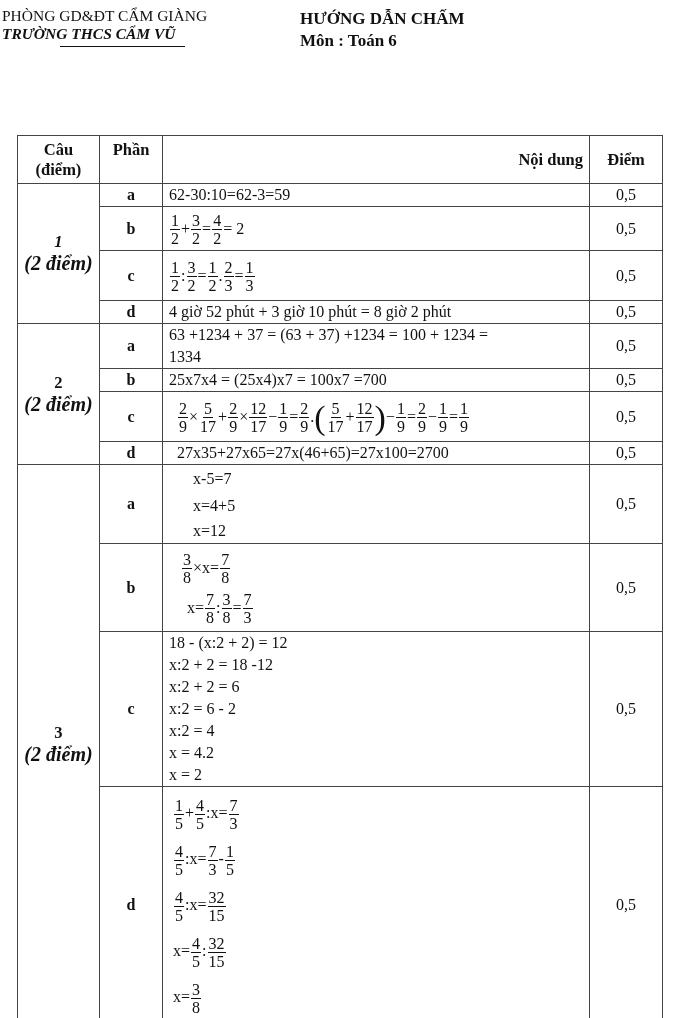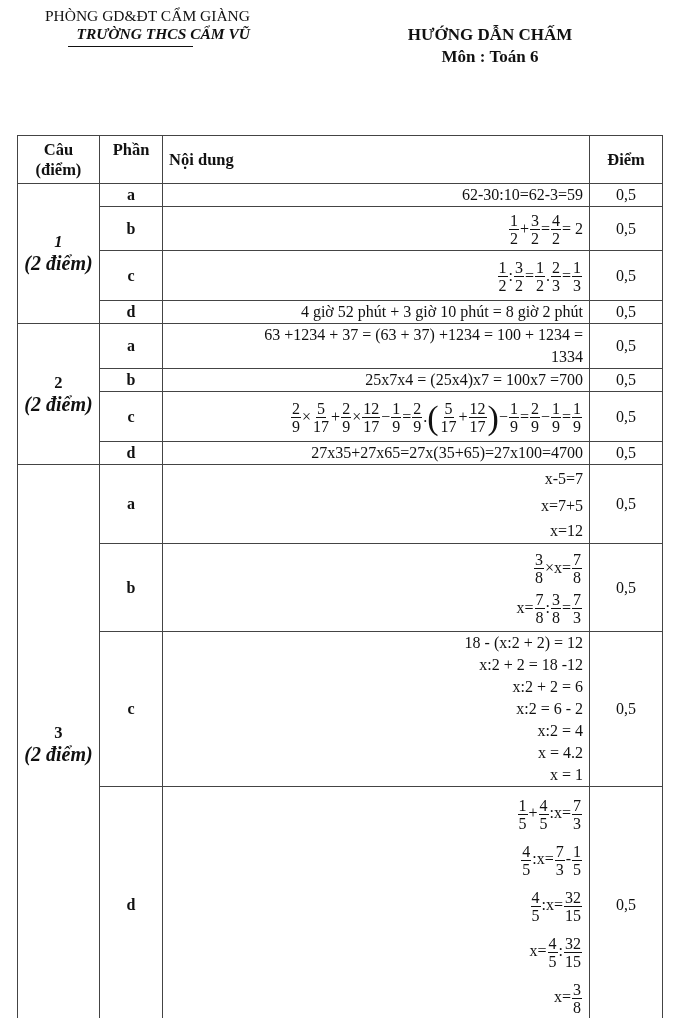--- a/index.html
+++ b/index.html
@@ -1,33 +1,33 @@
 <!DOCTYPE html>
 <html><head>
 <meta charset="utf-8">
 <style>
   html, body { margin:0; padding:0; background:#fff; }
   body { width:700px; height:1018px; position:relative; overflow:hidden;
          font-family:"Liberation Serif","DejaVu Serif",serif; color:#111; }
-  .hdr-left { position:absolute; left:10px; top:6px; width:240px; text-align:right; }
+  .hdr-left { position:absolute; left:2px; top:6px; width:240px; text-align:left; }
   .hdr-left .l1 { font-size:15.5px; line-height:19px; }
   .hdr-left .l2 { font-size:15.5px; line-height:18px; font-weight:bold;font-style:italic; }
   .hdr-left .rule { width:125px; height:0; border-top:1.5px solid #111; margin:3px auto 0; }
-  .hdr-right { position:absolute; left:300px; top:24px; width:380px; text-align:center; font-weight:bold; }
+  .hdr-right { position:absolute; left:300px; top:8px; width:380px; font-weight:bold; }
   .hdr-right div { font-size:17px; line-height:22px; }
   .hdr-right .sub { font-style:italic; font-size:16.5px; }
   .hdr-right .sub u { text-decoration:underline; }
 
   table.grid { position:absolute; left:17px; top:135px; width:646px; border-collapse:collapse;
                font-size:16px; }
   table.grid td, table.grid th { border:1px solid #444; padding:0 6px; vertical-align:middle; }
   th { font-weight:bold; font-size:16.5px; }
   .c-cau { width:72px; text-align:center;font-family:Liberation Serif, serif; }
   .c-phan { width:52px; text-align:center; font-weight:bold; }
-  .c-nd { width:403px; text-align:right; }
+  .c-nd { width:403px; text-align:left; }
   .c-diem { width:63px; text-align:center; }
   .cau-num { font-weight:bold; font-size:16.5px; }
   .cau-sub { font-style:italic; font-weight:bold; font-size:20px; }
   .cau-num.it { font-style:italic; }
   .line { line-height:22px; white-space:nowrap; }
   .frac { display:inline-flex; flex-direction:column; align-items:center; vertical-align:middle;
           margin:0 1px; line-height:17px; }
   .frac .n { border-bottom:1px solid #111; padding:0 1px; }
   .frac .d { padding:0 1px; }
   .paren { font-size:34px; vertical-align:middle; line-height:34px; font-weight:100; }
@@ -47,21 +47,21 @@
 </div>
 
 <table class="grid">
   <tbody>
       <tr style="height:48px">
     <th class="c-cau">
           <div>Câu</div>
           <div>(điểm)</div>
         </th>
     <th class="c-phan" style="vertical-align:top;padding-top:4px">Phần</th>
-    <th class="c-nd" style="text-align:left">Nội dung</th>
+    <th class="c-nd" style="text-align:right">Nội dung</th>
     <th class="c-diem">Điểm</th>
   </tr>
 
   <tr style="height:22px">
     <td class="c-cau" rowspan="4">
       <div class="cau-num it">1</div>
       <div class="cau-sub">(2 điểm)</div>
     </td>
     <td class="c-phan">a</td>
     <td class="c-nd">
@@ -179,34 +179,34 @@
               <span class="n">1</span>
               <span class="d">9</span>
             </span>
       </div>
     </td>
     <td class="c-diem">0,5</td>
   </tr>
   <tr style="height:21px">
     <td class="c-phan">d</td>
     <td class="c-nd" style="padding-left:14px">
-          <div class="line">27x35+27x65=27x(35+65)=27x100=4700</div>
+          <div class="line">27x35+27x65=27x(46+65)=27x100=2700</div>
         </td>
     <td class="c-diem">0,5</td>
   </tr>
 
   <tr style="height:78px">
     <td class="c-cau" rowspan="4">
       <div class="cau-num">3</div>
       <div class="cau-sub">(2 điểm)</div>
     </td>
     <td class="c-phan">a</td>
     <td class="c-nd" style="padding-left:30px">
       <div style="line-height:27px">x-5=7</div>
-      <div style="line-height:27px">x=7+5</div>
+      <div style="line-height:27px">x=4+5</div>
       <div style="line-height:24px">x=12</div>
     </td>
     <td class="c-diem">0,5</td>
   </tr>
   <tr style="height:88px">
     <td class="c-phan">b</td>
     <td class="c-nd" style="padding-left:18px">
       <div class="fline">
         <span class="frac">
               <span class="n">3</span>
@@ -233,21 +233,21 @@
   </tr>
   <tr style="height:152px">
     <td class="c-phan">c</td>
     <td class="c-nd">
       <div class="line">18 - (x:2 + 2) = 12</div>
       <div class="line">x:2 + 2 = 18 -12</div>
       <div class="line">x:2 + 2 = 6</div>
       <div class="line">x:2 = 6 - 2</div>
       <div class="line">x:2 = 4</div>
       <div class="line">x = 4.2</div>
-      <div class="line">x = 1</div>
+      <div class="line">x = 2</div>
     </td>
     <td class="c-diem">0,5</td>
   </tr>
   <tr style="height:237px">
     <td class="c-phan">d</td>
     <td class="c-nd" style="padding-left:10px">
       <div class="fline" style="line-height:46px">
         <span class="frac">
               <span class="n">1</span>
               <span class="d">5</span>

